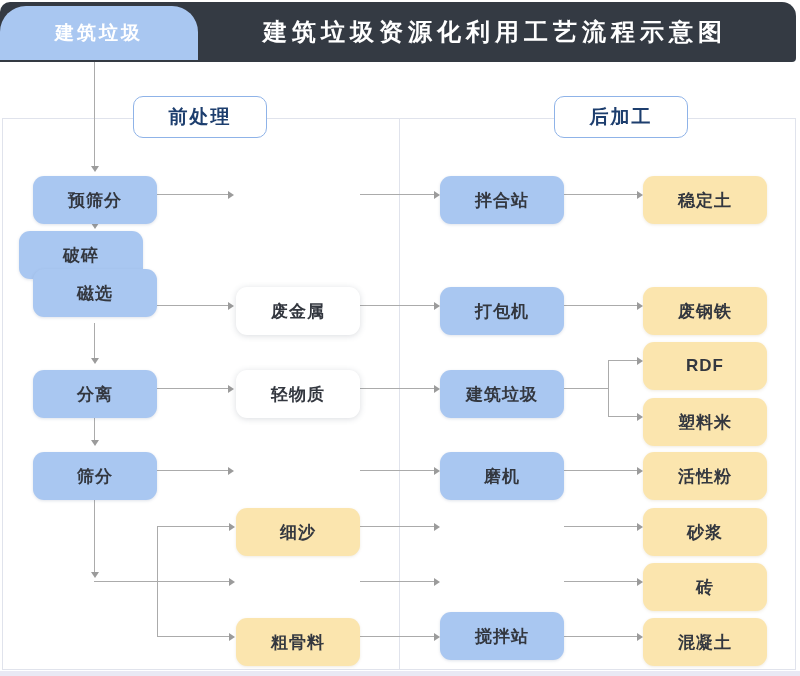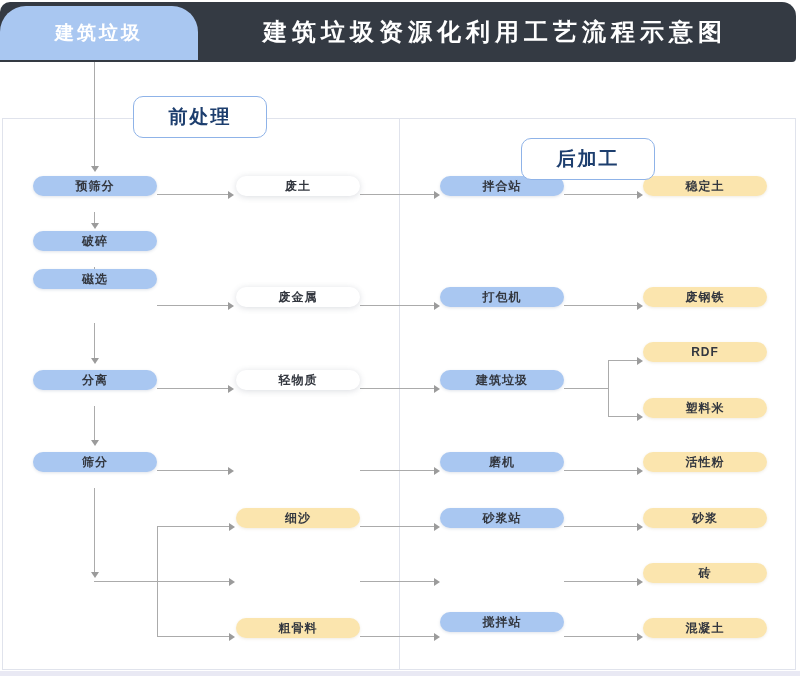--- a/index.html
+++ b/index.html
@@ -23,26 +23,26 @@
   .divider { position:absolute; left:399px; top:118px; width:1px; height:552px;
     background:var(--panel_border); z-index:0; }
   .footerstrip { position:absolute; left:0; top:671px; width:800px; height:5px;
     background:var(--footer_strip); z-index:1; }
 
   
   .section { position:absolute; top:96px; width:134px; height:42px; background:#fff;
     border:1px solid var(--section_border); border-radius:10px; z-index:3;
     display:flex; align-items:center; justify-content:center;
     color:var(--section_text); font-size:19px; font-weight:bold; letter-spacing:2px; }
-  .section.pre { left:133px; } .section.post { left:521px;margin-top:42px; }
+  .section.pre { left:133px; } .section.post { left:554px; }
 
   
-  .node { position:absolute; width:124px; height:20px; border-radius:11px; z-index:2;
+  .node { position:absolute; width:124px; height:48px; border-radius:11px; z-index:2;
     display:flex; align-items:center; justify-content:center;
-    color:var(--text); font-size:12px; font-weight:bold; letter-spacing:1px; }
+    color:var(--text); font-size:17px; font-weight:bold; letter-spacing:1px; }
   .node.blue   { background:var(--node_blue);   box-shadow:0 1px 3px rgba(80,100,140,.18); }
   .node.yellow { background:var(--node_yellow); box-shadow:0 1px 3px rgba(150,120,60,.15); }
   .node.white  { background:var(--node_white);  box-shadow:0 1px 6px rgba(70,80,100,.20); }
 
   
   .hline { position:absolute; height:1px; background:var(--line); z-index:1; }
   .vline { position:absolute; width:1px;  background:var(--line); z-index:1; }
   .arr-r { position:absolute; width:0; height:0; z-index:1;
     border-top:4px solid transparent; border-bottom:4px solid transparent;
     border-left:6px solid var(--arrow); }
@@ -60,36 +60,34 @@
   <div class="tab">建筑垃圾</div>
 
   <div class="panel"></div>
   <div class="divider"></div>
   <div class="footerstrip"></div>
 
   <div class="section pre">前处理</div>
   <div class="section post">后加工</div>
 
   <div class="node blue" style="left:33px;top:176px">预筛分</div>
-  <div class="node blue" style="left:33px;top:231px">破碎</div>
+  <div class="node blue" style="left:19px;top:231px">破碎</div>
   <div class="node blue" style="left:33px;top:269px">磁选</div>
   <div class="node blue" style="left:33px;top:370px">分离</div>
   <div class="node blue" style="left:33px;top:452px">筛分</div>
 
-  <div class="node white" style="left:236px;top:176px">废土</div>
   <div class="node white" style="left:236px;top:287px">废金属</div>
   <div class="node white" style="left:236px;top:370px">轻物质</div>
   <div class="node yellow" style="left:236px;top:508px">细沙</div>
   <div class="node yellow" style="left:236px;top:618px">粗骨料</div>
 
   <div class="node blue" style="left:440px;top:176px">拌合站</div>
   <div class="node blue" style="left:440px;top:287px">打包机</div>
   <div class="node blue" style="left:440px;top:370px">建筑垃圾</div>
   <div class="node blue" style="left:440px;top:452px">磨机</div>
-  <div class="node blue" style="left:440px;top:508px">砂浆站</div>
   <div class="node blue" style="left:440px;top:612px">搅拌站</div>
 
   <div class="node yellow" style="left:643px;top:176px">稳定土</div>
   <div class="node yellow" style="left:643px;top:287px">废钢铁</div>
   <div class="node yellow" style="left:643px;top:342px">RDF</div>
   <div class="node yellow" style="left:643px;top:398px">塑料米</div>
   <div class="node yellow" style="left:643px;top:452px">活性粉</div>
   <div class="node yellow" style="left:643px;top:508px">砂浆</div>
   <div class="node yellow" style="left:643px;top:563px">砖</div>
   <div class="node yellow" style="left:643px;top:618px">混凝土</div>

